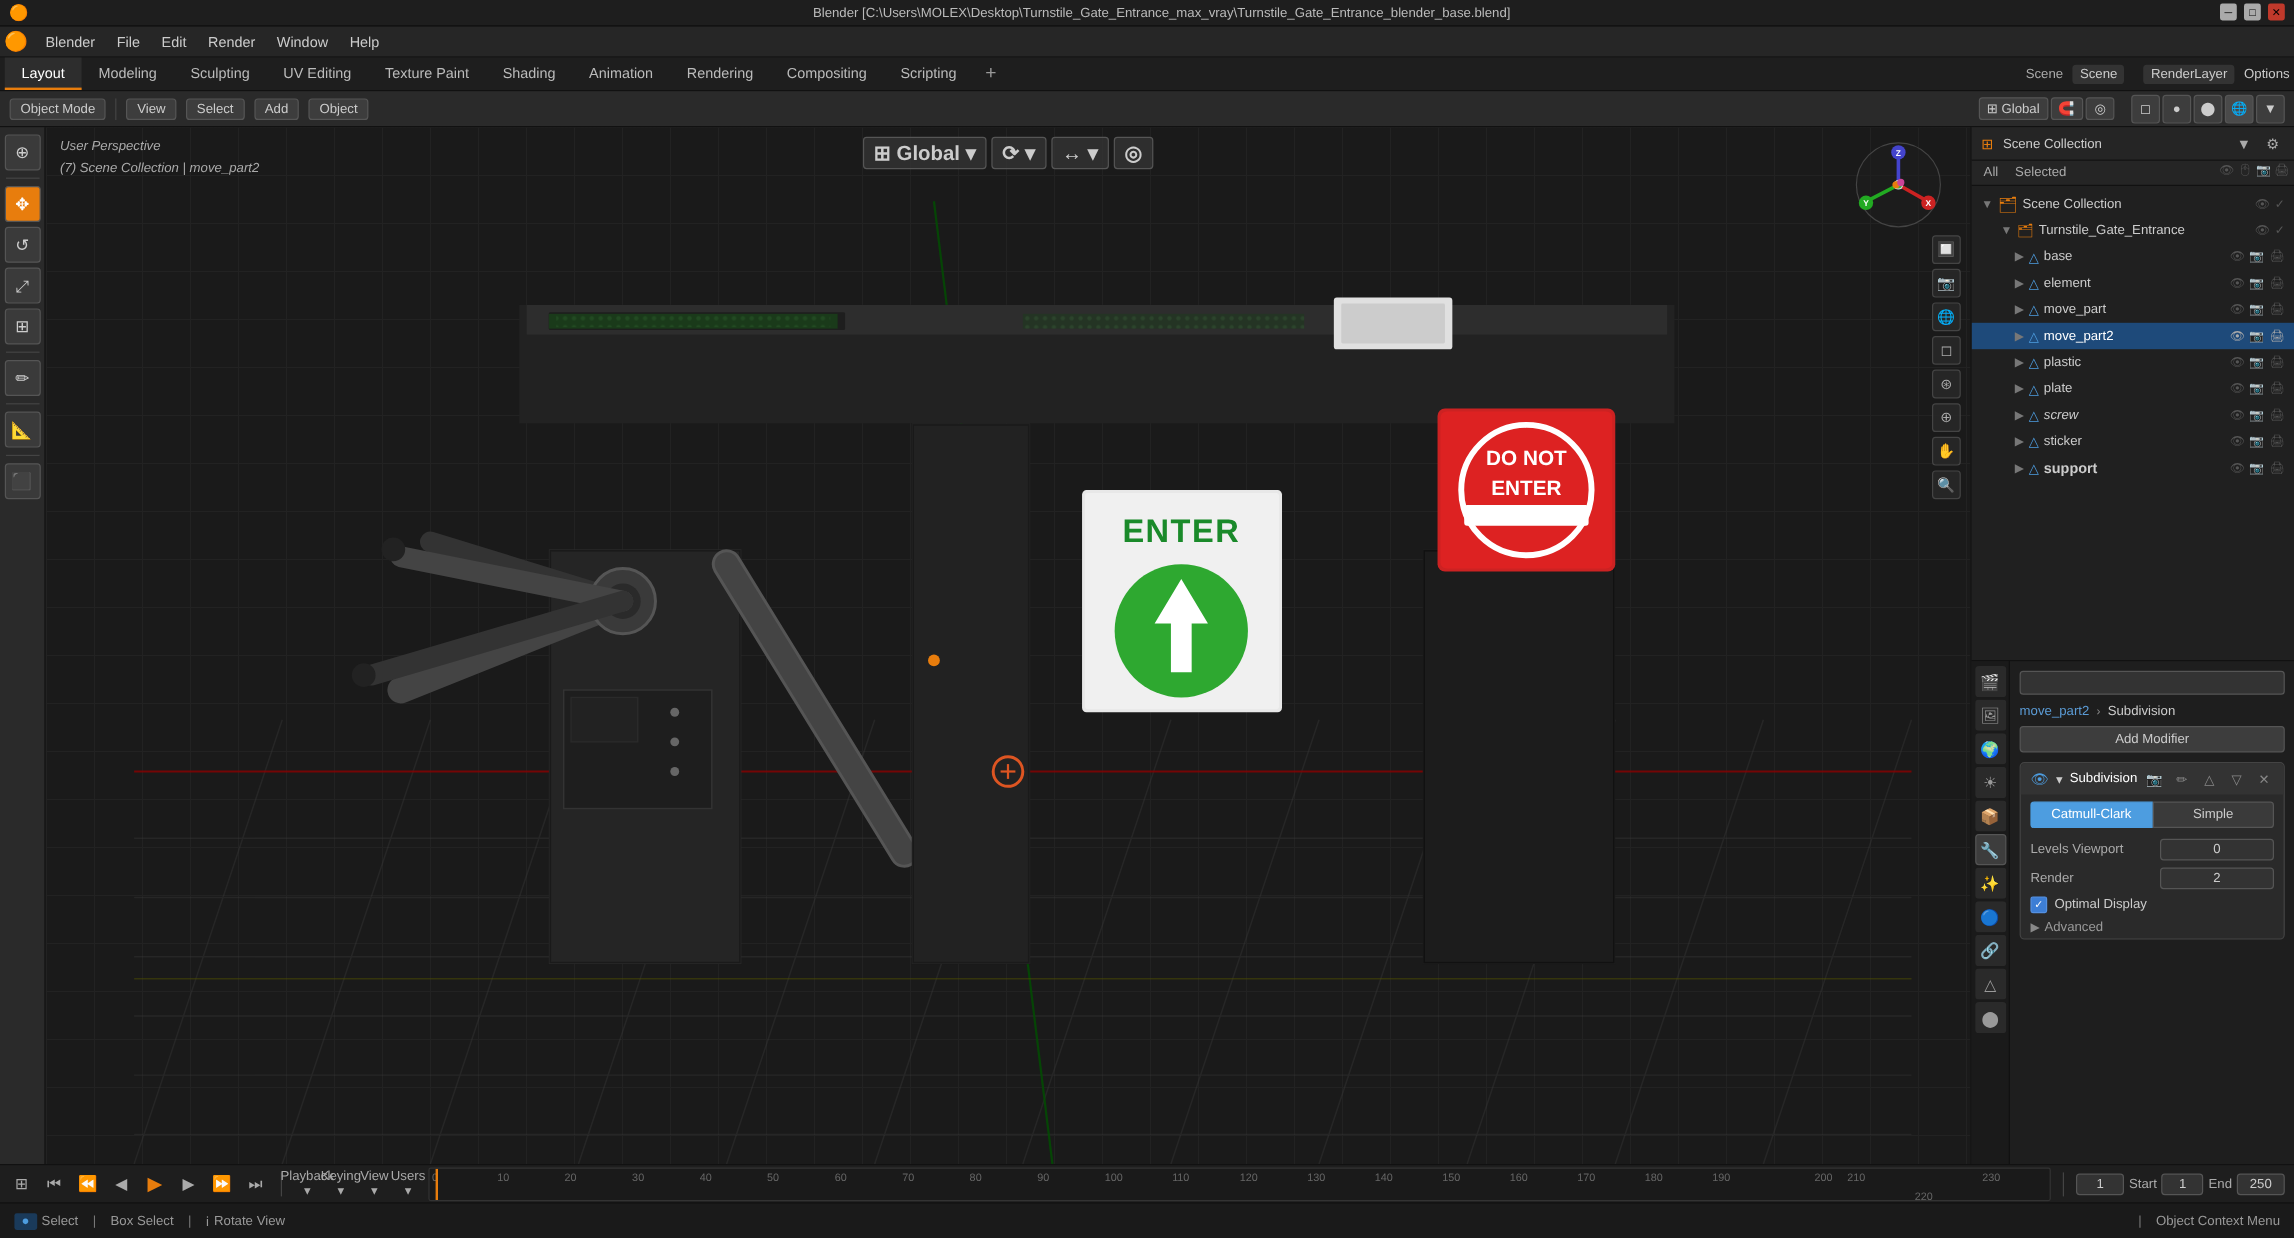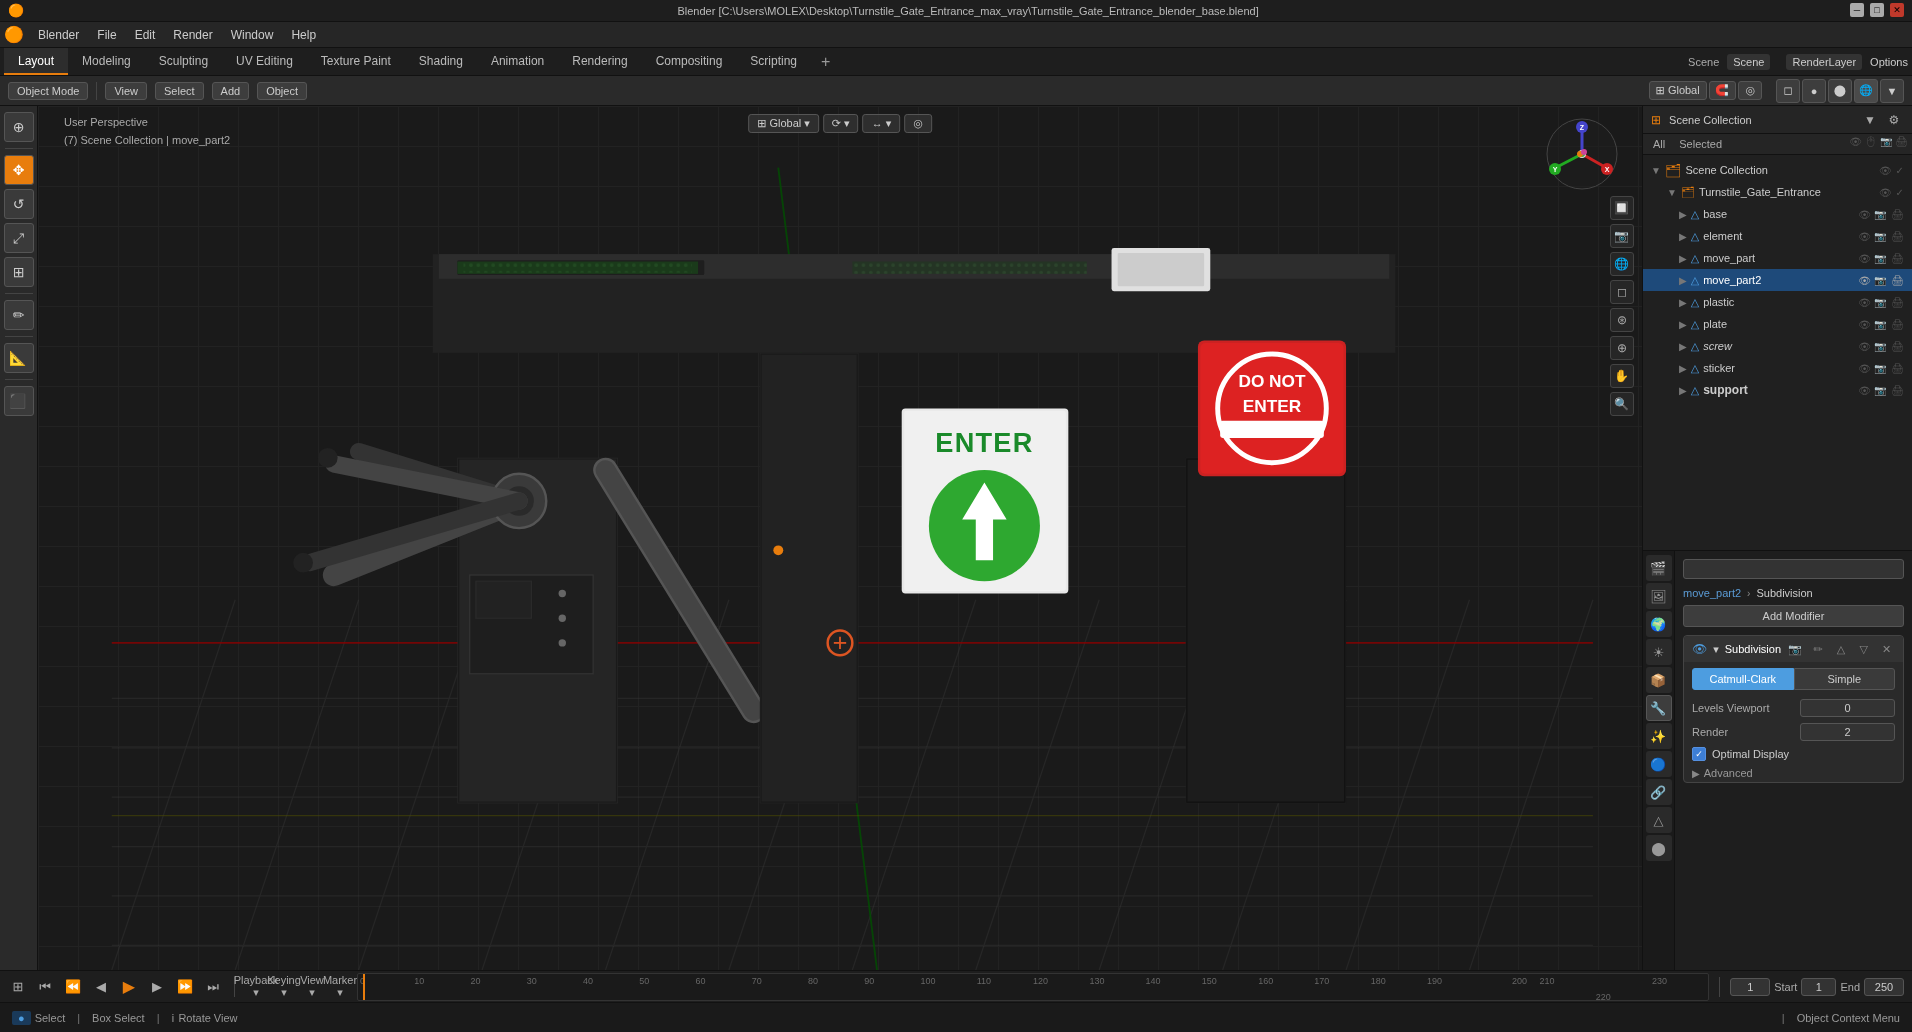--- a/index.html
+++ b/index.html
@@ -170,25 +170,26 @@
     
     #viewport {
       flex: 1;
       background: #1a1a1a;
       position: relative;
       overflow: hidden;
     }
     #viewport-info {
       position: absolute;
       top: 8px;
-      left: 26px;
+      left: 12px;
       color: #aaa;
       font-size: 11px;
       line-height: 1.6;
       pointer-events: none;
+      font-style: italic;
     }
     
     #viewport-grid {
       position: absolute;
       inset: 0;
       background:
         repeating-linear-gradient(to right, #2a2a2a 0px, #2a2a2a 1px, transparent 1px, transparent 40px),
         repeating-linear-gradient(to bottom, #2a2a2a 0px, #2a2a2a 1px, transparent 1px, transparent 40px);
       opacity: 0.5;
     }
@@ -465,23 +466,23 @@
       display: flex;
       gap: 4px;
       align-items: center;
     }
     .vp-top-btn {
       background: rgba(50,50,50,0.85);
       border: 1px solid #555;
       border-radius: 3px;
       color: #ccc;
       padding: 2px 8px;
-      font-size: 11px;
-      cursor: pointer;
-      display: flex; align-items: center; gap: 4px;
+      font-size: 17px;
+      cursor: pointer;
+      display: flex; align-items: center; gap: 4px; font-weight: bold;
     }
 
     
     #viewport-right-icons {
       position: absolute;
       right: 8px;
       top: 90px;
       display: flex;
       flex-direction: column;
       gap: 4px;
@@ -1008,21 +1009,21 @@
   <button class="tl-btn" style="color:#e87d0d; font-size:16px;">▶</button>
   <button class="tl-btn">▶</button>
   <button class="tl-btn">⏩</button>
   <button class="tl-btn">⏭</button>
 
   <span style="width:1px; height:20px; background:#444; margin:0 4px;"></span>
 
   <button class="tl-btn" style="padding:0 4px; font-size:11px; color:#aaa;">Playback ▾</button>
   <button class="tl-btn" style="padding:0 4px; font-size:11px; color:#aaa;">Keying ▾</button>
   <button class="tl-btn" style="padding:0 4px; font-size:11px; color:#aaa;">View ▾</button>
-  <button class="tl-btn" style="padding:0 4px; font-size:11px; color:#aaa;">Marker ▾</button>
+  <button class="tl-btn" style="padding:0 4px; font-size:11px; color:#aaa;">Users ▾</button>
 
   <div id="timeline-ruler-wrapper" style="flex:1; height:28px; background:#1a1a1a; border:1px solid #333; border-radius:2px; position:relative; overflow:hidden;">
 
     <div style="position:absolute; inset:0; display:flex; align-items:flex-start; padding-top:2px;">
       <span style="position:absolute; left:0; font-size:9px; color:#666; padding-left:2px;">0</span>
       <span style="position:absolute; left:4.17%; font-size:9px; color:#666;">10</span>
       <span style="position:absolute; left:8.33%; font-size:9px; color:#666;">20</span>
       <span style="position:absolute; left:12.5%; font-size:9px; color:#666;">30</span>
       <span style="position:absolute; left:16.67%; font-size:9px; color:#666;">40</span>
       <span style="position:absolute; left:20.83%; font-size:9px; color:#666;">50</span>

